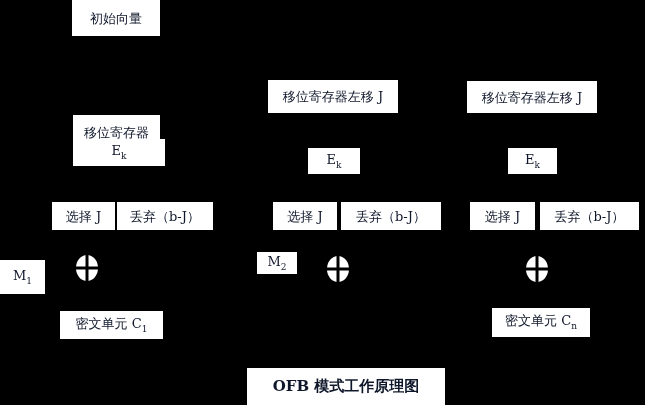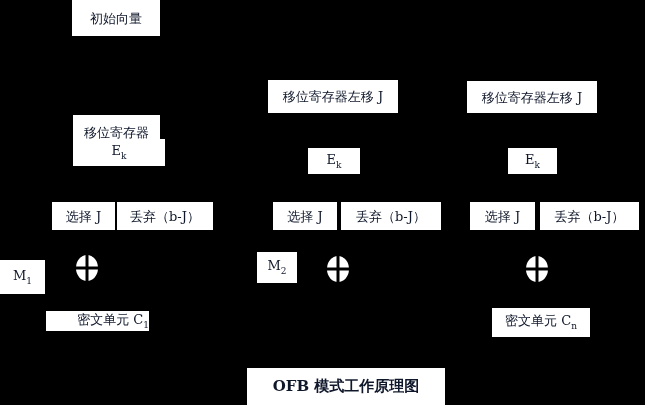--- a/index.html
+++ b/index.html
@@ -69,41 +69,41 @@
   </div>
 
   <div class="xor" style="left:76px; top:255px;">
     <svg width="22" height="26" viewBox="0 0 22 26">
       <ellipse cx="11" cy="13" rx="11" ry="13" fill="#ffffff"></ellipse>
       <line x1="11" y1="0" x2="11" y2="26" stroke="#000000" stroke-width="3"></line>
       <line x1="0" y1="13" x2="22" y2="13" stroke="#000000" stroke-width="3"></line>
     </svg>
   </div>
 
-  <div class="box" style="left:46px; top:311px; width:103px; height:20px;justify-content:flex-end;">
+  <div class="box" style="left:60px; top:311px; width:103px; height:28px;">
     <span><span>密文单元 C</span><sub>1</sub></span>
   </div>
 
   <div class="box" style="left:268px; top:80px; width:130px; height:33px;">
     <span>移位寄存器左移 J</span>
   </div>
 
   <div class="box" style="left:308px; top:148px; width:52px; height:26px;">
     <span><span>E</span><sub>k</sub></span>
   </div>
 
   <div class="box" style="left:273px; top:202px; width:64px; height:28px;">
     <span>选择 J</span>
   </div>
 
   <div class="box" style="left:341px; top:202px; width:100px; height:28px;">
     <span>丢弃（b-J）</span>
   </div>
 
-  <div class="box" style="left:257px; top:252px; width:40px; height:31px;">
+  <div class="box" style="left:257px; top:252px; width:40px; height:22px;">
     <span><span>M</span><sub>2</sub></span>
   </div>
 
   <div class="xor" style="left:327px; top:256px;">
     <svg width="22" height="26" viewBox="0 0 22 26">
       <ellipse cx="11" cy="13" rx="11" ry="13" fill="#ffffff"></ellipse>
       <line x1="11" y1="0" x2="11" y2="26" stroke="#000000" stroke-width="3"></line>
       <line x1="0" y1="13" x2="22" y2="13" stroke="#000000" stroke-width="3"></line>
     </svg>
   </div>

